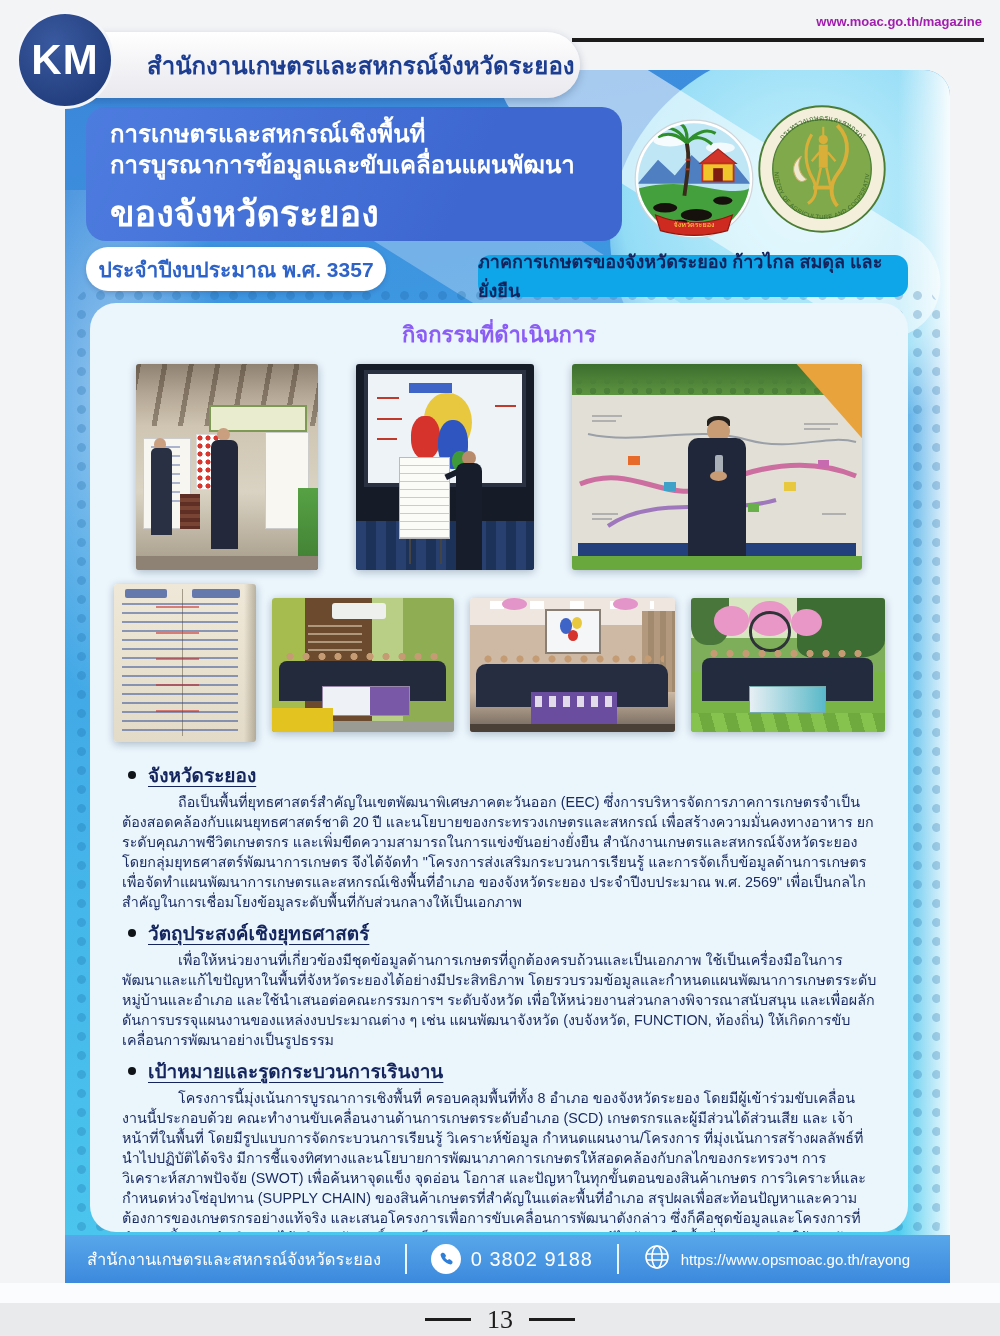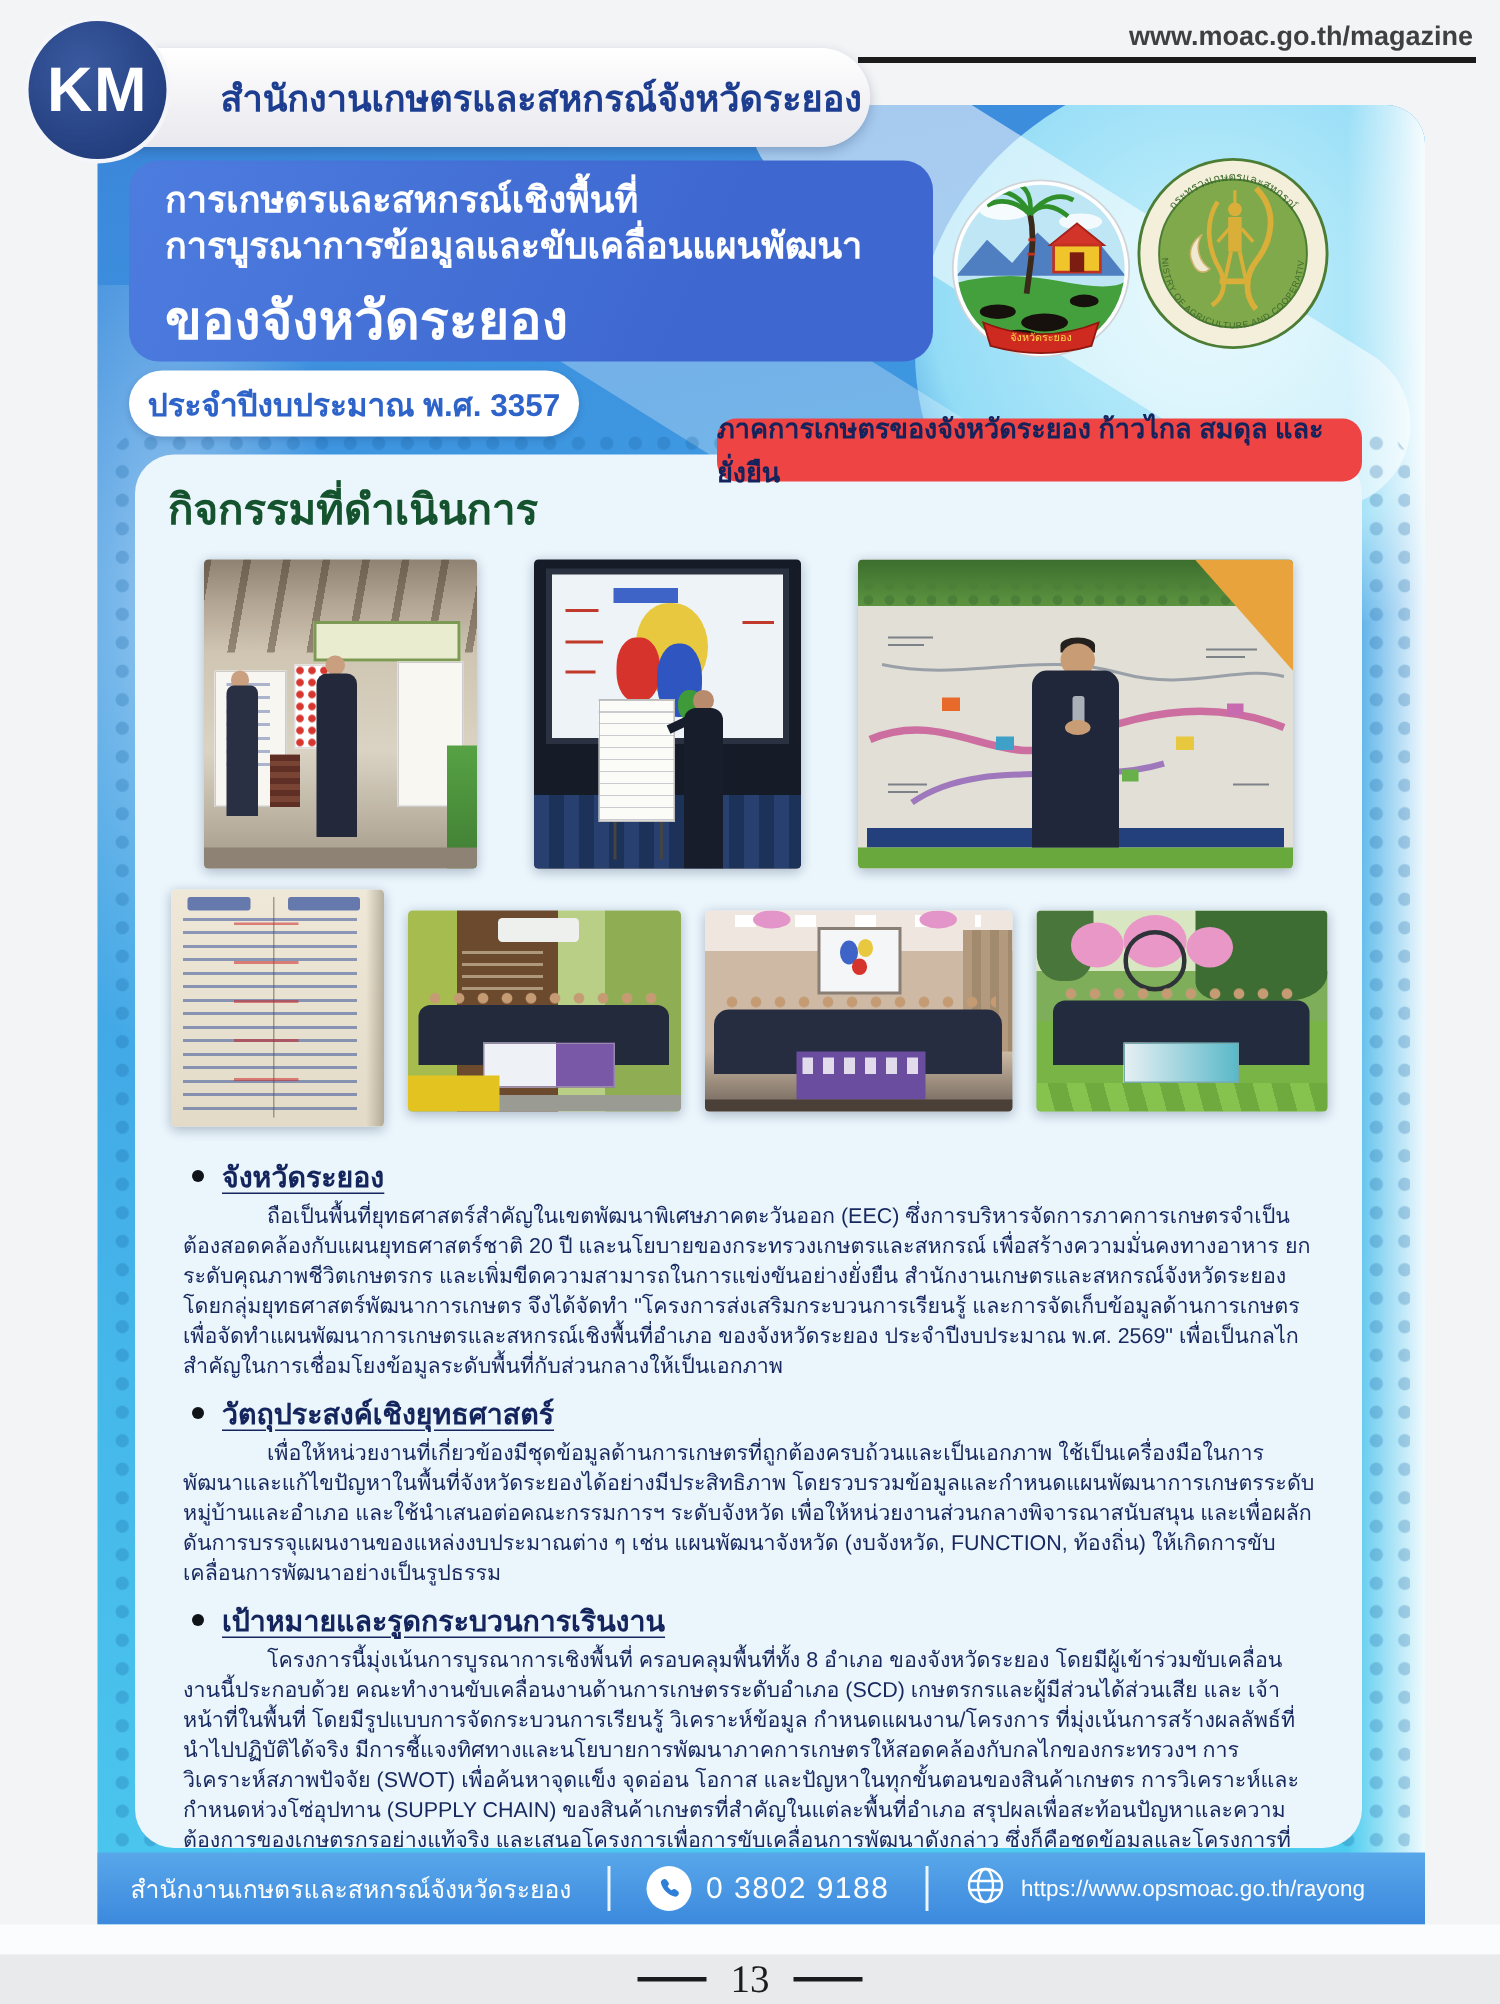--- a/index.html
+++ b/index.html
@@ -14,48 +14,48 @@
     background:radial-gradient(circle at 45% 40%,#c9f1fc 0%,#93dcf6 55%,rgba(147,220,246,0) 74%);}
   .swoosh{width:110px;height:500px;background:rgba(255,255,255,.55);border-radius:70px;}
   .s1{left:600px;top:-140px;transform:rotate(-58deg);}
   .s2{left:420px;top:-40px;transform:rotate(-58deg);background:rgba(255,255,255,.28);}
   .right-fade{right:0;top:0;width:52px;height:100%;background:linear-gradient(90deg,rgba(255,255,255,0),rgba(255,255,255,.92));}
   .left-glow{left:0;top:120px;width:160px;height:520px;background:radial-gradient(ellipse at 30% 40%,rgba(255,255,255,.45),rgba(255,255,255,0) 70%);}
   .dots{position:absolute;left:72px;top:286px;width:868px;height:966px;border-radius:28px;z-index:1;
     background-image:radial-gradient(rgba(21,96,158,.25) 4px,rgba(0,0,0,0) 4.8px);background-size:19px 19px;}
 
   
-  .hdr-url{position:absolute;top:14px;right:18px;font-size:18px;color:#404040;z-index:5;font-weight:bold;}
+  .hdr-url{position:absolute;top:14px;right:18px;font-size:13px;color:#a21caf;z-index:5;font-weight:bold;}
   .hdr-line{position:absolute;left:572px;top:38px;width:412px;height:4px;background:#1b1b1b;z-index:5;}
   .hdr-pill{position:absolute;left:52px;top:32px;width:528px;height:66px;border-radius:44px;z-index:4;
     background:linear-gradient(180deg,#ffffff,#e8e8ee);box-shadow:0 3px 8px rgba(20,40,80,.25);
     display:flex;align-items:center;padding-left:95px;box-sizing:border-box;}
   .hdr-pill span{font-size:24px;font-weight:bold;color:#1d3e90;white-space:nowrap;}
   .km{position:absolute;left:16px;top:11px;width:98px;height:98px;border-radius:50%;z-index:5;box-sizing:border-box;
     background:radial-gradient(circle at 38% 32%,#39599f,#223d7c 78%);border:3px solid rgba(255,255,255,.95);
     display:flex;align-items:center;justify-content:center;color:#fff;font-size:42px;font-weight:bold;letter-spacing:1px;}
 
   
   .title-panel{position:absolute;left:86px;top:107px;width:536px;height:134px;border-radius:20px;z-index:3;
     background:linear-gradient(115deg,#4d7cdf,#3e68d0 70%);padding:12px 24px;box-sizing:border-box;color:#fff;}
   .t1{font-size:24px;font-weight:bold;line-height:1.28;}
   .t2{font-size:36px;font-weight:bold;margin-top:5px;}
   .year-pill{position:absolute;left:86px;top:247px;width:300px;height:44px;border-radius:26px;background:#fff;z-index:3;
     display:flex;align-items:center;justify-content:center;font-size:21px;font-weight:bold;color:#2e63c9;
     box-shadow:0 2px 5px rgba(20,40,90,.2);}
-  .slogan{position:absolute;left:478px;top:255px;width:430px;height:42px;border-radius:13px;background:#ef4444;z-index:3;
-    display:flex;align-items:center;justify-content:center;font-size:18px;font-weight:bold;color:#14235c;margin-top:24px;}
+  .slogan{position:absolute;left:478px;top:255px;width:430px;height:42px;border-radius:13px;background:#0ea5e9;z-index:3;
+    display:flex;align-items:center;justify-content:center;font-size:18px;font-weight:bold;color:#14235c;}
   .seal{position:absolute;z-index:3;}
   .seal.rayong{left:634px;top:119px;width:120px;height:120px;}
   .seal.ministry{left:758px;top:105px;width:128px;height:128px;}
 
   
   .card{position:absolute;left:90px;top:303px;width:818px;height:929px;border-radius:26px;background:#eaf5fc;z-index:2;
     overflow:hidden;box-sizing:border-box;padding:10px 22px;}
-  .card-head{font-size:28px;font-weight:bold;color:#14532d;margin-top:4px;}
+  .card-head{text-align:center;font-size:22px;font-weight:bold;color:#8b5cf6;margin-top:4px;}
   .prow{display:flex;justify-content:center;gap:38px;margin-top:12px;}
   .r2{gap:16px;margin-top:14px;align-items:flex-start;}
   .ph{position:relative;overflow:hidden;border-radius:3px;flex:none;box-shadow:0 2px 8px rgba(10,30,60,.28);}
   .ph svg{position:absolute;left:0;top:0;width:100%;height:100%;}
 
   .sections{padding:12px 8px 0 10px;}
   .sec-h{display:flex;align-items:center;gap:12px;margin:6px 0 2px;}
   .dotb{position:static;width:8px;height:8px;border-radius:50%;background:#101418;flex:none;margin-left:6px;}
   .sec-h span{font-size:19px;font-weight:bold;color:#14255e;text-decoration:underline;text-underline-offset:4px;}
   .sec p{margin:2px 0 6px;font-size:14.3px;line-height:1.4;color:#17285f;text-indent:56px;overflow-wrap:anywhere;}

